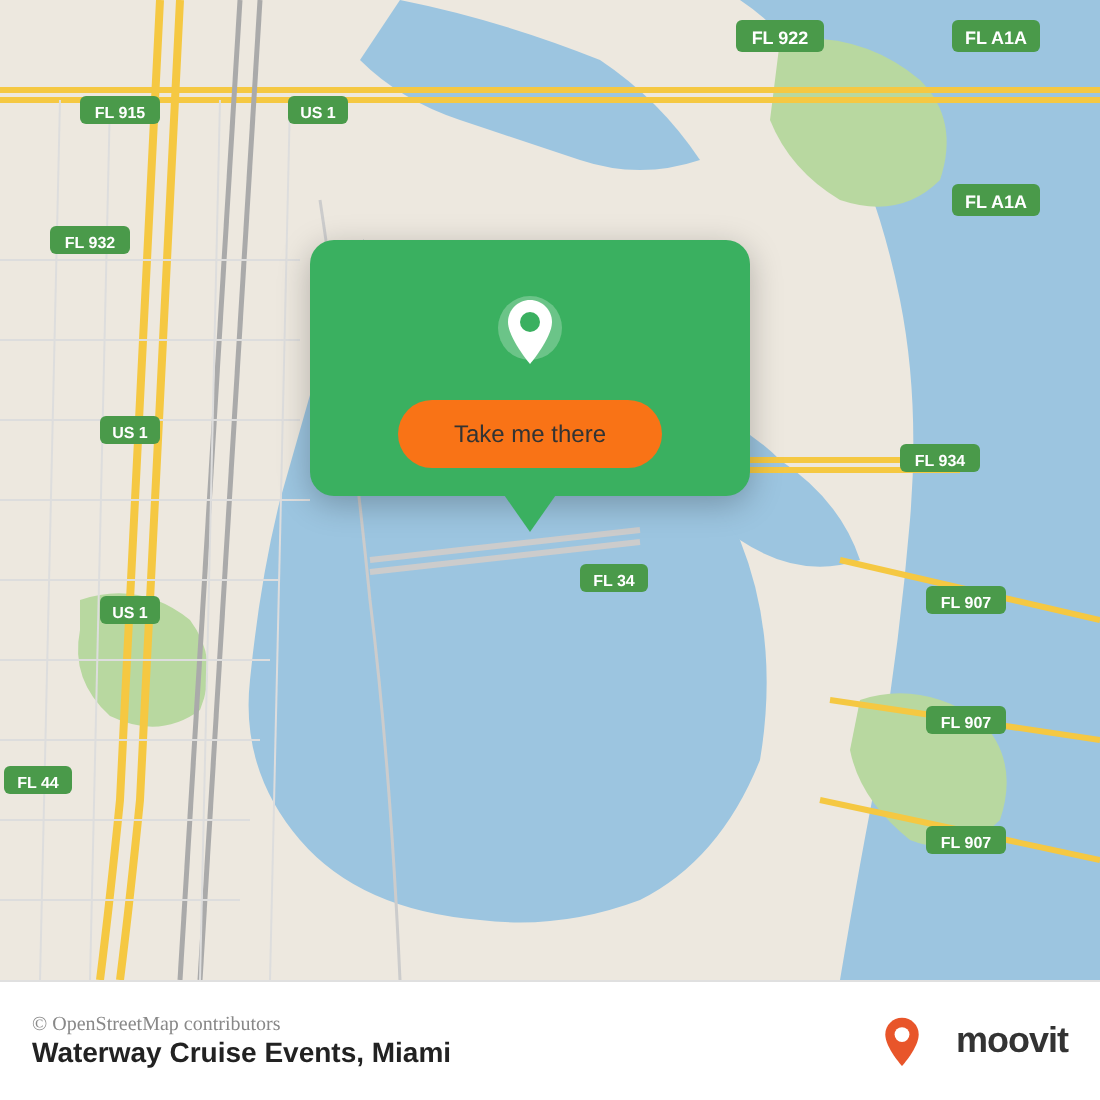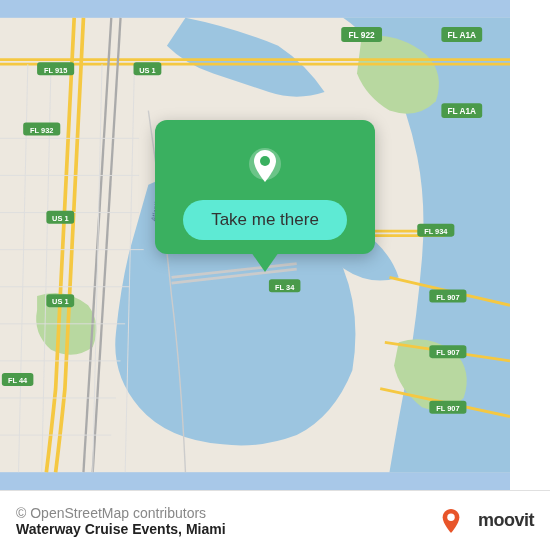--- a/index.html
+++ b/index.html
@@ -5,21 +5,21 @@
     * { margin: 0; padding: 0; box-sizing: border-box; }
     body {
       width: 550px;
       height: 550px;
       overflow: hidden;
       font-family: Arial, sans-serif;
       position: relative;
     }
 
     #map-container {
-      width: 510px;
+      width: 550px;
       height: 490px;
       position: relative;
       overflow: hidden;
       background-color: #a8c8e8;
     }
 
     
     #map-svg {
       width: 100%;
       height: 100%;
@@ -55,25 +55,25 @@
       border-top: 20px solid #3ab060;
     }
 
     #pin-icon {
       width: 44px;
       height: 44px;
       margin-bottom: 12px;
     }
 
     #take-me-there-btn {
-      background: #5eead4;
+      background: #f97316;
       border: none;
       border-radius: 24px;
       padding: 10px 28px;
-      font-size: 17px;
+      font-size: 12px;
       font-weight: 500;
       color: #333;
       cursor: pointer;
       white-space: nowrap;
     }
 
     
     #bottom-bar {
       width: 550px;
       height: 60px;
@@ -86,23 +86,24 @@
       position: absolute;
       bottom: 0;
     }
 
     #bottom-left {
       display: flex;
       flex-direction: column;
     }
 
     #copyright-text {
-      font-size: 14px;
+      font-size: 10px;
       color: #888;
       margin-bottom: 0;
+      font-family: Liberation Serif, serif;
     }
 
     #location-name {
       font-size: 14px;
       font-weight: 600;
       color: #222;
     }
 
     #moovit-logo {
       display: flex;

